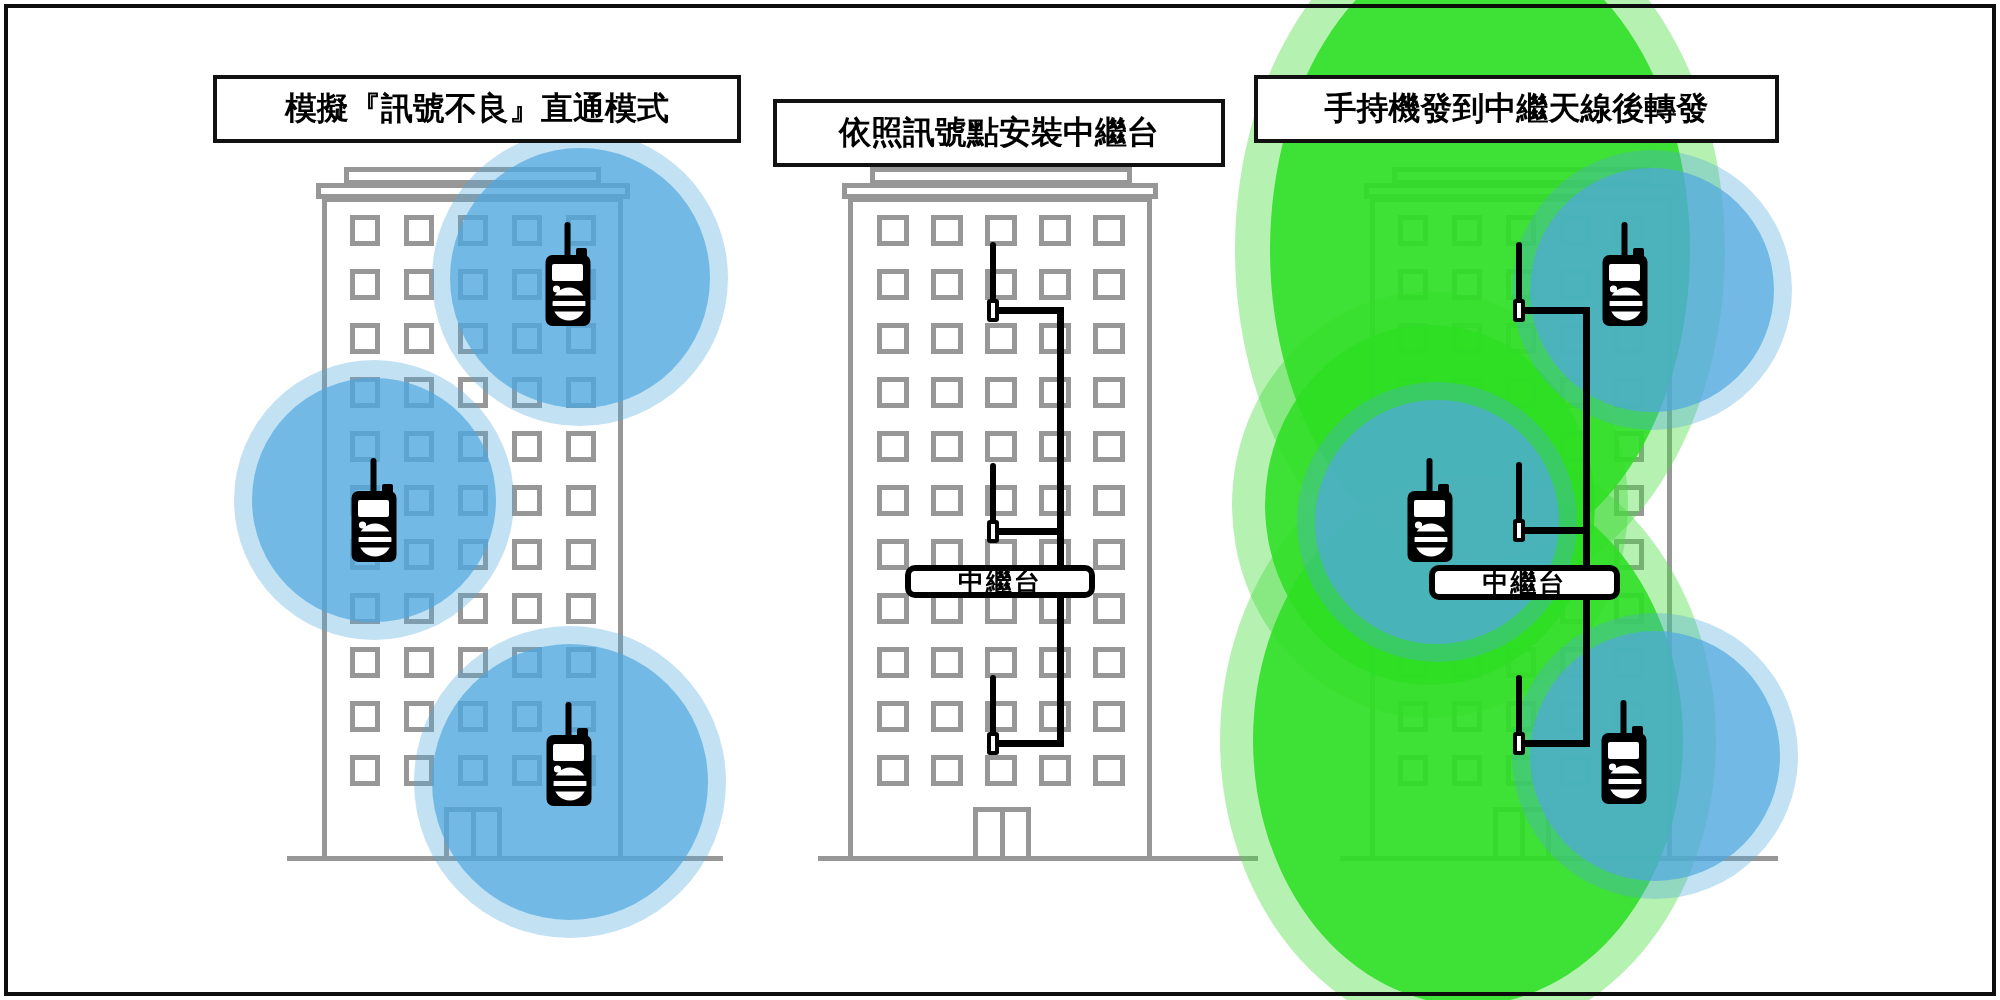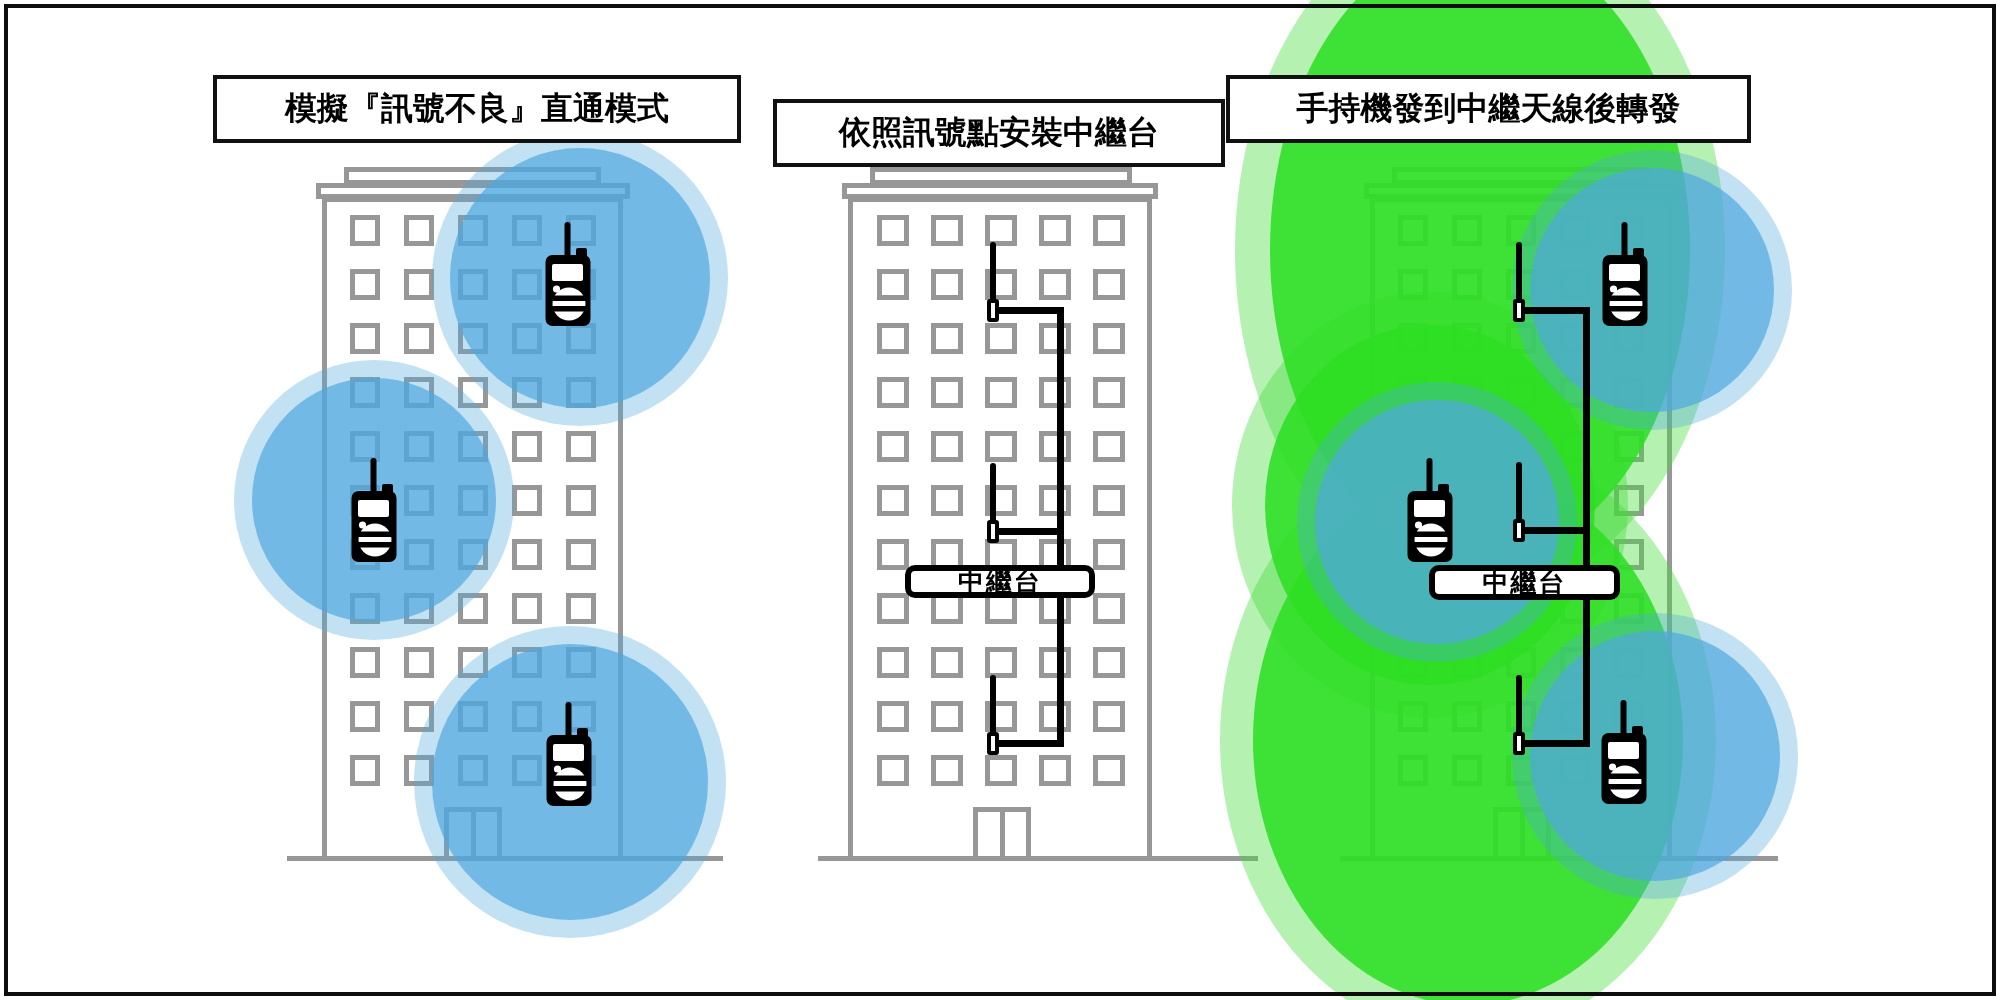--- a/index.html
+++ b/index.html
@@ -334,18 +334,18 @@
   <svg class="wt" style="left:1601px; top:700px;">
       <use href="#wt"></use>
     </svg>
 
   <div class="title-box" style="left:213px; width:528px;">
     <span>模擬『訊號不良』直通模式</span>
   </div>
   <div class="title-box" style="left:773px; width:452px;margin-top:24px;">
     <span>依照訊號點安裝中繼台</span>
   </div>
-  <div class="title-box" style="left:1226px; width:525px;">
+  <div class="title-box" style="left:1254px; width:525px;">
     <span>手持機發到中繼天線後轉發</span>
   </div>
 
   <div class="frame"></div>
 </div>
 
 </body></html>

